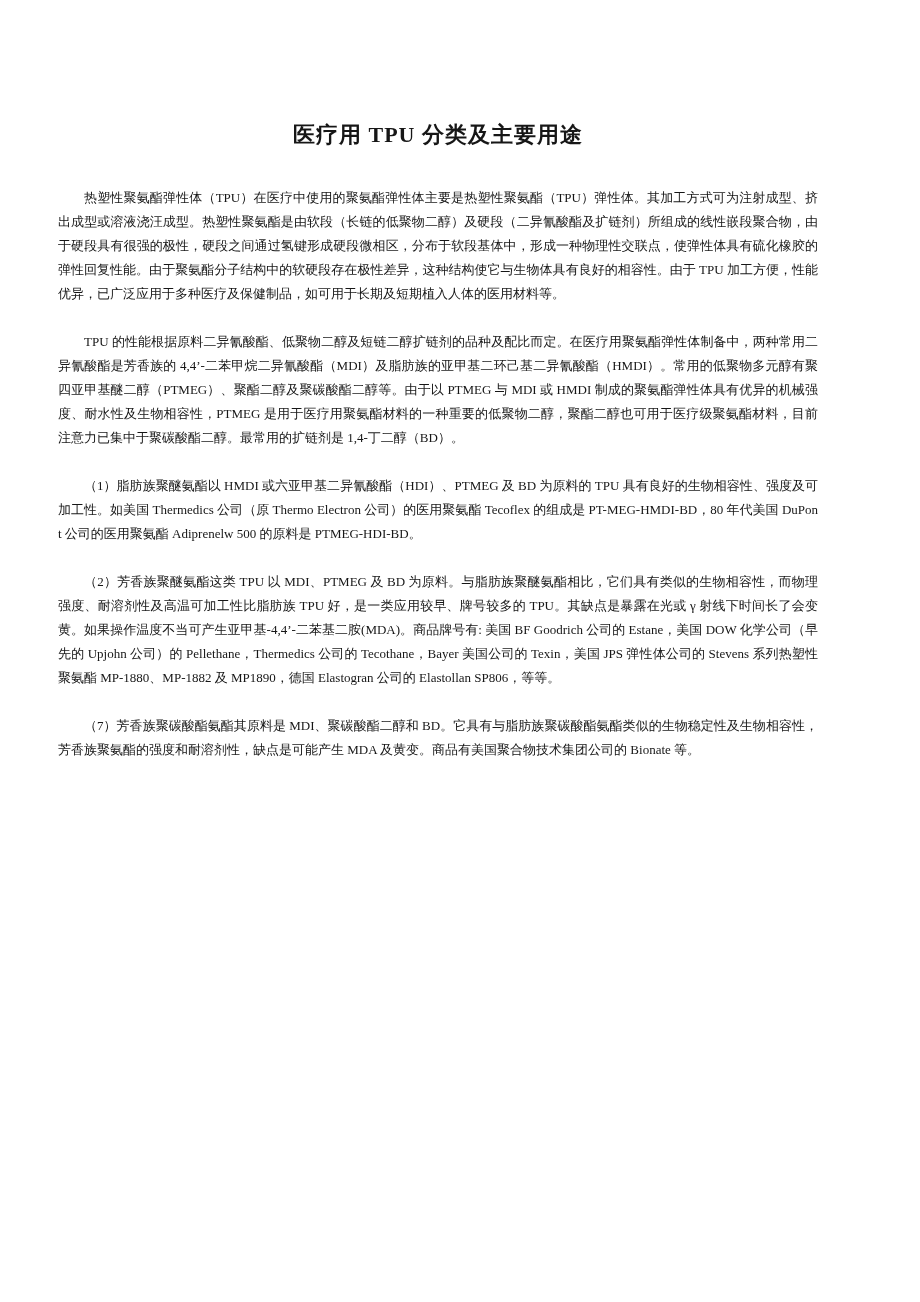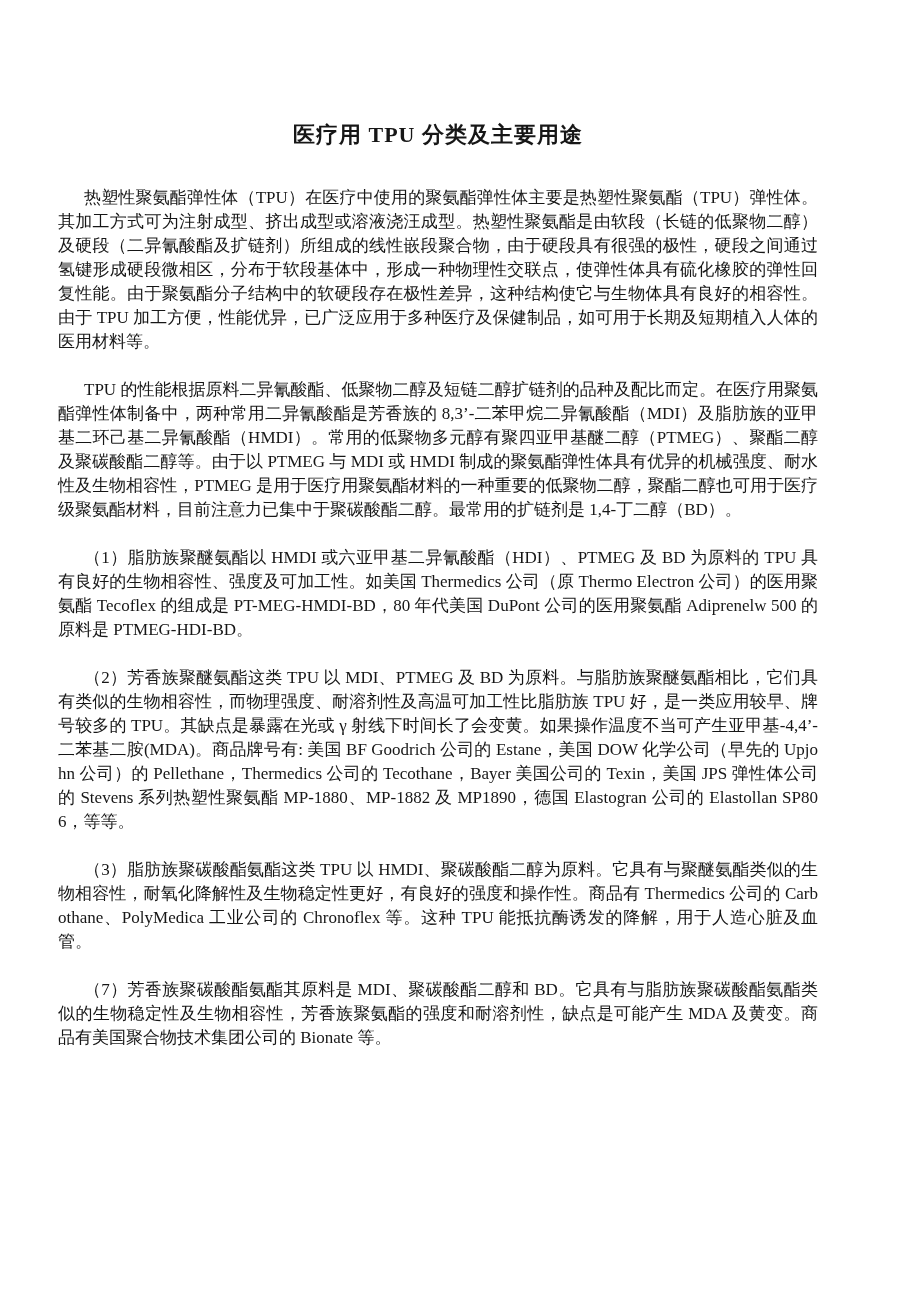--- a/index.html
+++ b/index.html
@@ -21,40 +21,39 @@
   }
   .doc-title {
     font-size: 22px;
     font-weight: bold;
     text-align: center;
     line-height: 28px;
     margin: 0 0 37px 0;
     letter-spacing: 1px;
   }
   .doc-paragraph {
-    font-size: 17px;
+    font-size: 13px;
     line-height: 24px;
     margin: 0 0 24px 0;
     text-align: justify;
     text-indent: 26px;
     word-break: break-all;
   }
 </style>
 </head>
 <body>
 
 <div class="page">
   <h1 class="doc-title">医疗用 TPU 分类及主要用途</h1>
 
   <p class="doc-paragraph">热塑性聚氨酯弹性体（TPU）在医疗中使用的聚氨酯弹性体主要是热塑性聚氨酯（TPU）弹性体。其加工方式可为注射成型、挤出成型或溶液浇汪成型。热塑性聚氨酯是由软段（长链的低聚物二醇）及硬段（二异氰酸酯及扩链剂）所组成的线性嵌段聚合物，由于硬段具有很强的极性，硬段之间通过氢键形成硬段微相区，分布于软段基体中，形成一种物理性交联点，使弹性体具有硫化橡胶的弹性回复性能。由于聚氨酯分子结构中的软硬段存在极性差异，这种结构使它与生物体具有良好的相容性。由于 TPU 加工方便，性能优异，已广泛应用于多种医疗及保健制品，如可用于长期及短期植入人体的医用材料等。</p>
 
-  <p class="doc-paragraph">TPU 的性能根据原料二异氰酸酯、低聚物二醇及短链二醇扩链剂的品种及配比而定。在医疗用聚氨酯弹性体制备中，两种常用二异氰酸酯是芳香族的 8,3’-二苯甲烷二异氰酸酯（MDI）及脂肪族的亚甲基二环己基二异氰酸酯（HMDI）。常用的低聚物多元醇有聚四亚甲基醚二醇（PTMEG）、聚酯二醇及聚碳酸酯二醇等。由于以 PTMEG 与 MDI 或 HMDI 制成的聚氨酯弹性体具有优异的机械强度、耐水性及生物相容性，PTMEG 是用于医疗用聚氨酯材料的一种重要的低聚物二醇，聚酯二醇也可用于医疗级聚氨酯材料，目前注意力已集中于聚碳酸酯二醇。最常用的扩链剂是 1,4-丁二醇（BD）。</p>
+  <p class="doc-paragraph">TPU 的性能根据原料二异氰酸酯、低聚物二醇及短链二醇扩链剂的品种及配比而定。在医疗用聚氨酯弹性体制备中，两种常用二异氰酸酯是芳香族的 4,4’-二苯甲烷二异氰酸酯（MDI）及脂肪族的亚甲基二环己基二异氰酸酯（HMDI）。常用的低聚物多元醇有聚四亚甲基醚二醇（PTMEG）、聚酯二醇及聚碳酸酯二醇等。由于以 PTMEG 与 MDI 或 HMDI 制成的聚氨酯弹性体具有优异的机械强度、耐水性及生物相容性，PTMEG 是用于医疗用聚氨酯材料的一种重要的低聚物二醇，聚酯二醇也可用于医疗级聚氨酯材料，目前注意力已集中于聚碳酸酯二醇。最常用的扩链剂是 1,4-丁二醇（BD）。</p>
 
 
   <p class="doc-paragraph">（1）脂肪族聚醚氨酯以 HMDI 或六亚甲基二异氰酸酯（HDI）、PTMEG 及 BD 为原料的 TPU 具有良好的生物相容性、强度及可加工性。如美国 Thermedics 公司（原 Thermo Electron 公司）的医用聚氨酯 Tecoflex 的组成是 PT-MEG-HMDI-BD，80 年代美国 DuPont 公司的医用聚氨酯 Adiprenelw 500 的原料是 PTMEG-HDI-BD。</p>
 
   <p class="doc-paragraph">（2）芳香族聚醚氨酯这类 TPU 以 MDI、PTMEG 及 BD 为原料。与脂肪族聚醚氨酯相比，它们具有类似的生物相容性，而物理强度、耐溶剂性及高温可加工性比脂肪族 TPU 好，是一类应用较早、牌号较多的 TPU。其缺点是暴露在光或 γ 射线下时间长了会变黄。如果操作温度不当可产生亚甲基-4,4’-二苯基二胺(MDA)。商品牌号有: 美国 BF Goodrich 公司的 Estane，美国 DOW 化学公司（早先的 Upjohn 公司）的 Pellethane，Thermedics 公司的 Tecothane，Bayer 美国公司的 Texin，美国 JPS 弹性体公司的 Stevens 系列热塑性聚氨酯 MP-1880、MP-1882 及 MP1890，德国 Elastogran 公司的 Elastollan SP806，等等。</p>
 
-  <p class="doc-paragraph">（3）脂肪族聚碳酸酯氨酯这类 TPU 以 HMDI、聚碳酸酯二醇为原料。它具有与聚醚氨酯类似的生物相容性，耐氧化降解性及生物稳定性更好，有良好的强度和操作性。商品有 Thermedics 公司的 Carbothane、PolyMedica 工业公司的 Chronoflex 等。这种 TPU 能抵抗酶诱发的降解，用于人造心脏及血管。</p>
 
   <p class="doc-paragraph">（7）芳香族聚碳酸酯氨酯其原料是 MDI、聚碳酸酯二醇和 BD。它具有与脂肪族聚碳酸酯氨酯类似的生物稳定性及生物相容性，芳香族聚氨酯的强度和耐溶剂性，缺点是可能产生 MDA 及黄变。商品有美国聚合物技术集团公司的 Bionate 等。</p>
 
 </div>
 
 </body></html>

